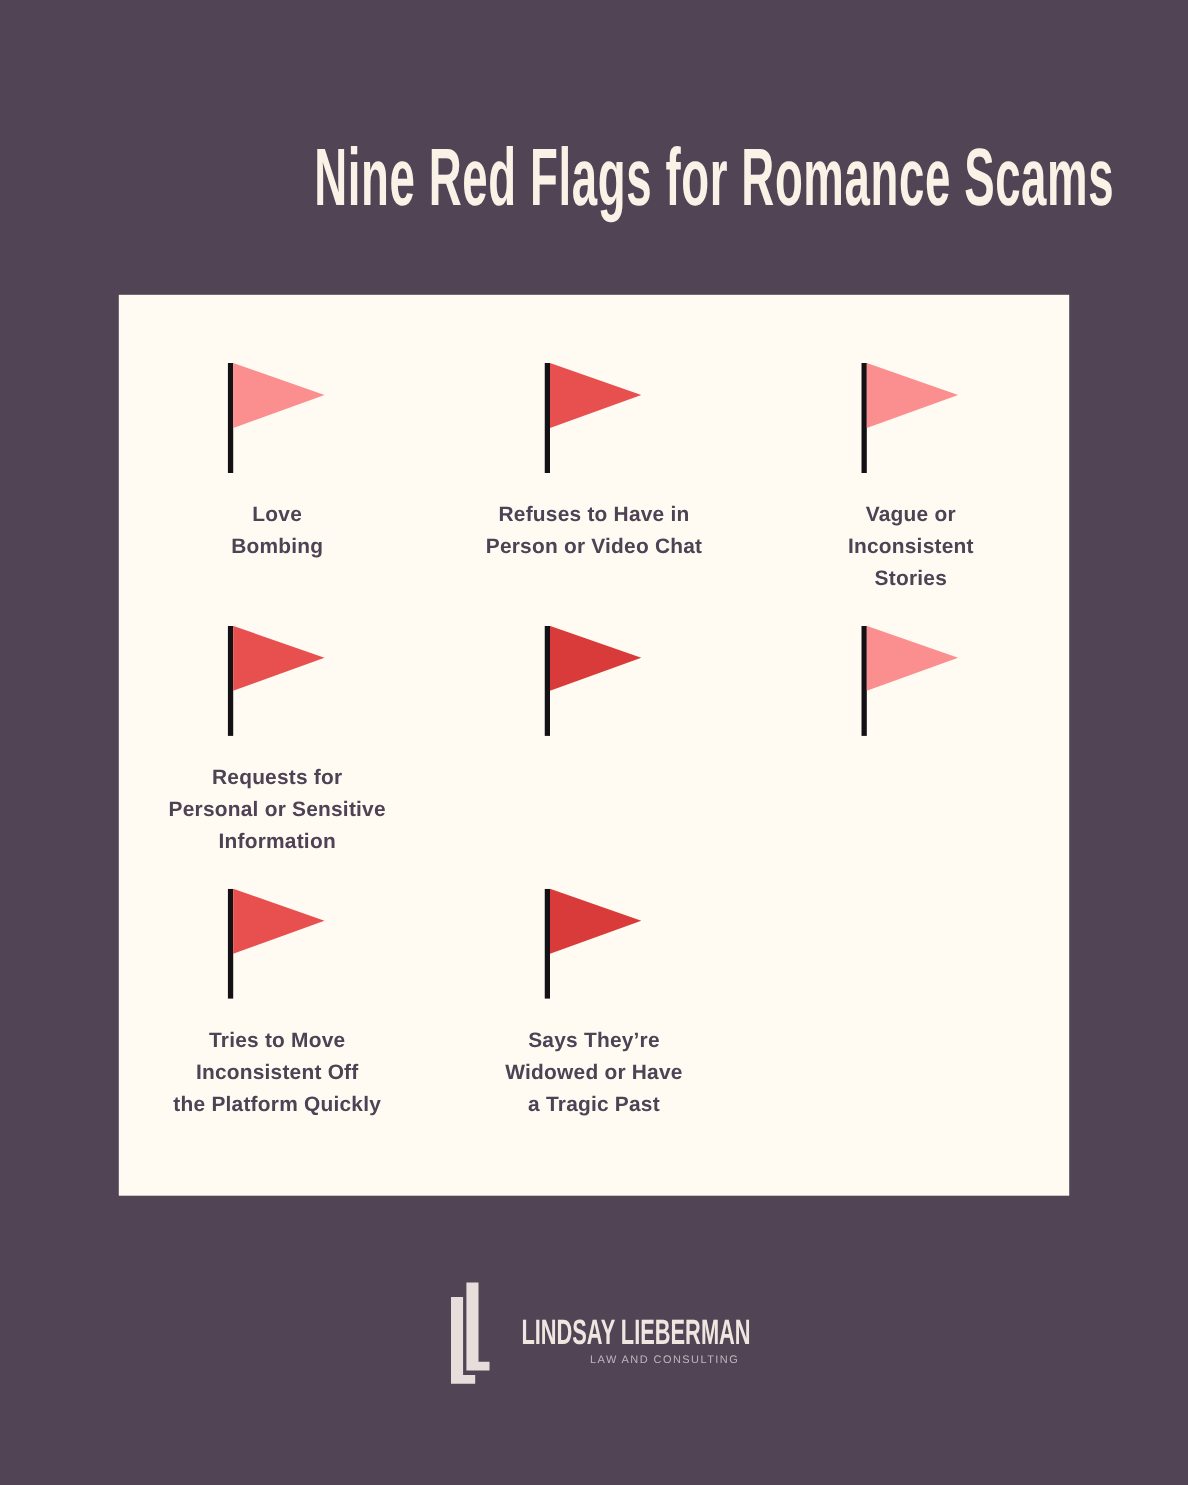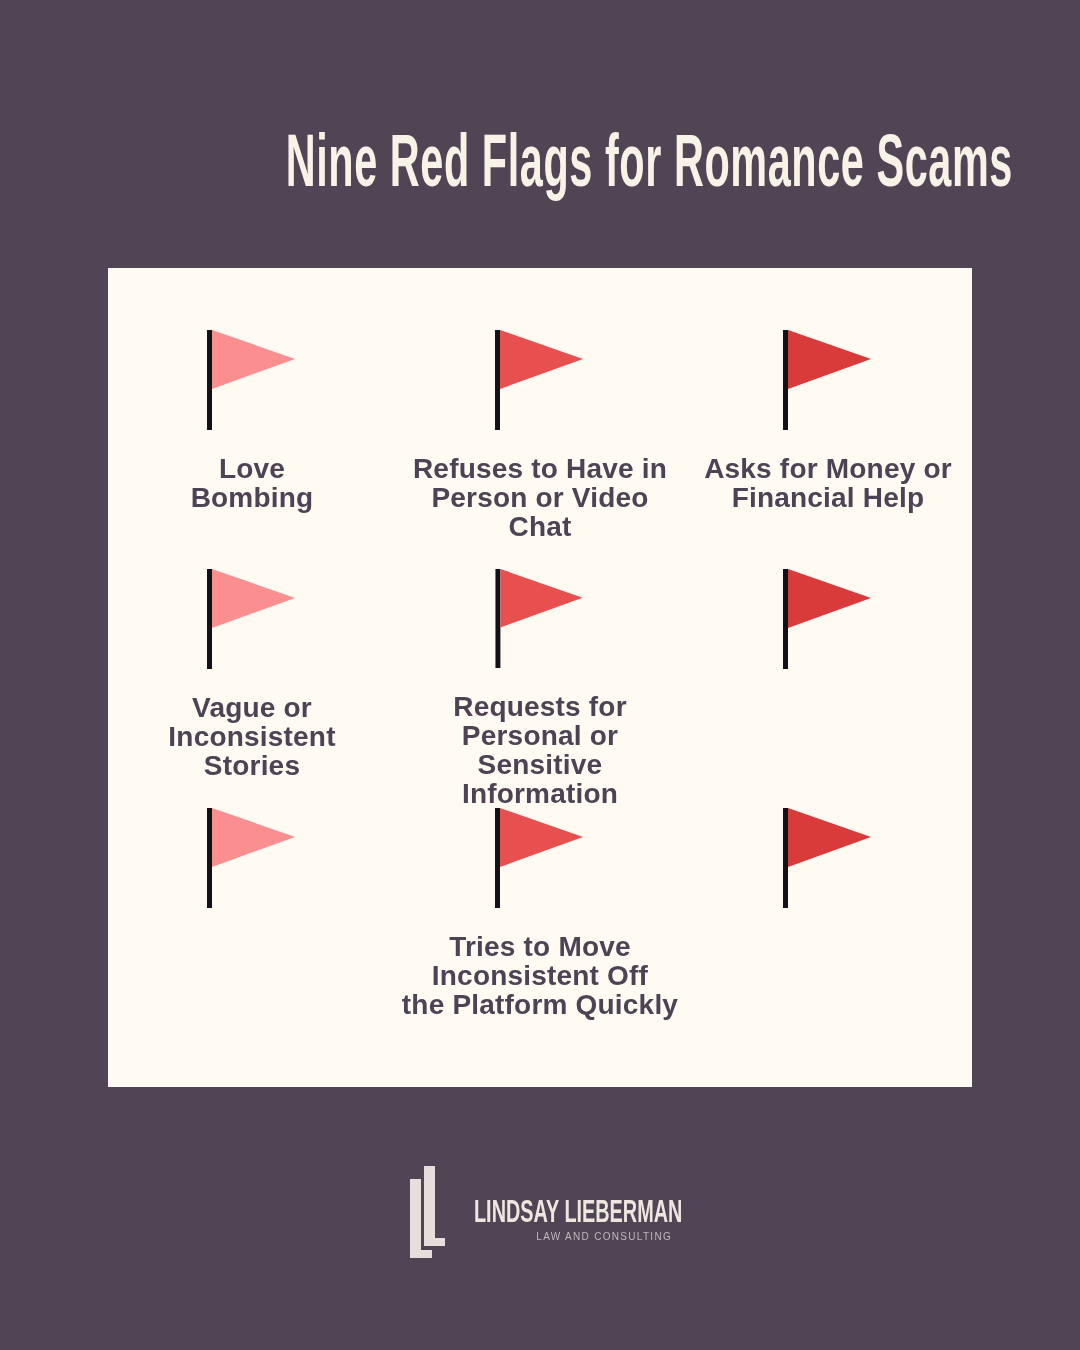--- a/index.html
+++ b/index.html
@@ -41,21 +41,21 @@
   }
   .cell {
     display:flex;
     flex-direction:column;
     align-items:center;
   }
   .flag-svg { width:90px; height:100px; display:block; }
   .label {
     margin-top:24px;
     font-weight:700;
-    font-size:28px;
+    font-size:19px;
     line-height:29px;
     letter-spacing:0.2px;
     color:#4E4255;
     text-align:center;
     white-space:pre-line;
   }
 
   
   .logo {
     position:absolute; top:1160px; left:0; width:1080px;
@@ -106,28 +106,20 @@
 
   <div class="cell">
     <svg class="flag-svg" viewBox="0 0 90 100" aria-hidden="true">
       <rect class="pole" x="0" y="0" width="5" height="100" fill="#131115"></rect>
       <polygon class="tri" points="5,0 88,29 5,59" fill="#E85050"></polygon>
     </svg>
     <div class="label">Refuses to Have in
 Person or Video Chat</div>
   </div>
 
-  <div class="cell">
-    <svg class="flag-svg" viewBox="0 0 90 100" aria-hidden="true">
-      <rect class="pole" x="0" y="0" width="5" height="100" fill="#131115"></rect>
-      <polygon class="tri" points="5,0 88,29 5,59" fill="#D93A3A"></polygon>
-    </svg>
-    <div class="label">Asks for Money or
-Financial Help</div>
-  </div>
 
   <div class="cell">
     <svg class="flag-svg" viewBox="0 0 90 100" aria-hidden="true">
       <rect class="pole" x="0" y="0" width="5" height="100" fill="#131115"></rect>
       <polygon class="tri" points="5,0 88,29 5,59" fill="#FB8E8E"></polygon>
     </svg>
     <div class="label">Vague or
 Inconsistent
 Stories</div>
   </div>
@@ -164,20 +156,23 @@
     <div class="label">Tries to Move
 Inconsistent Off
 the Platform Quickly</div>
   </div>
 
   <div class="cell">
     <svg class="flag-svg" viewBox="0 0 90 100" aria-hidden="true">
       <rect class="pole" x="0" y="0" width="5" height="100" fill="#131115"></rect>
       <polygon class="tri" points="5,0 88,29 5,59" fill="#D93A3A"></polygon>
     </svg>
+    <div class="label">Says They’re
+Widowed or Have
+a Tragic Past</div>
   </div>
 </div>
 </div>
 
 <div class="logo">
   <svg class="monogram-svg" viewBox="0 0 46 100" aria-hidden="true">
     <path class="mono" d="M16 6 h11 v72 h10 v8 h-21 Z" fill="#E6DEDA"></path>
     <path class="mono" d="M2 19 h11 v71 h11 v8 h-22 Z" fill="#E6DEDA"></path>
   </svg>
   <div class="logo-text">

